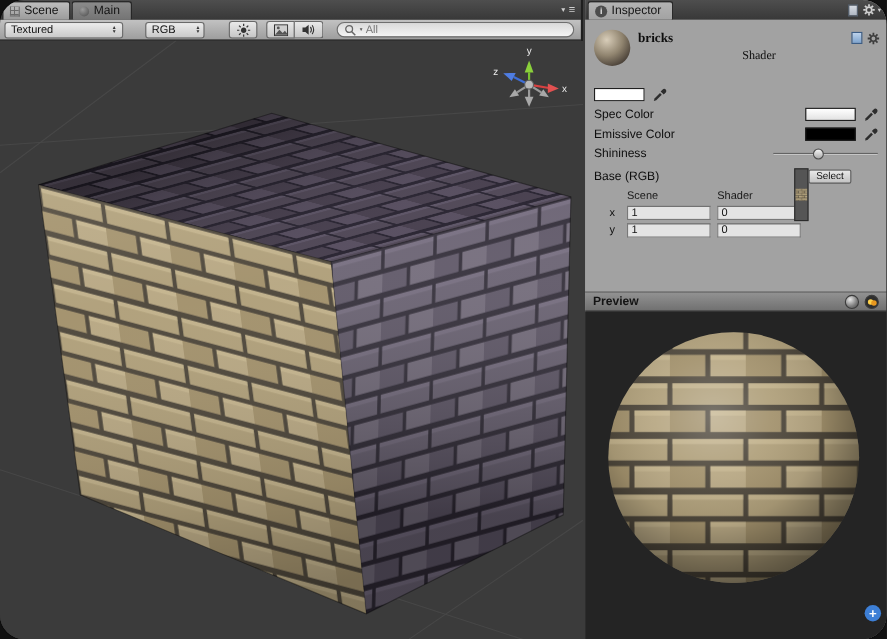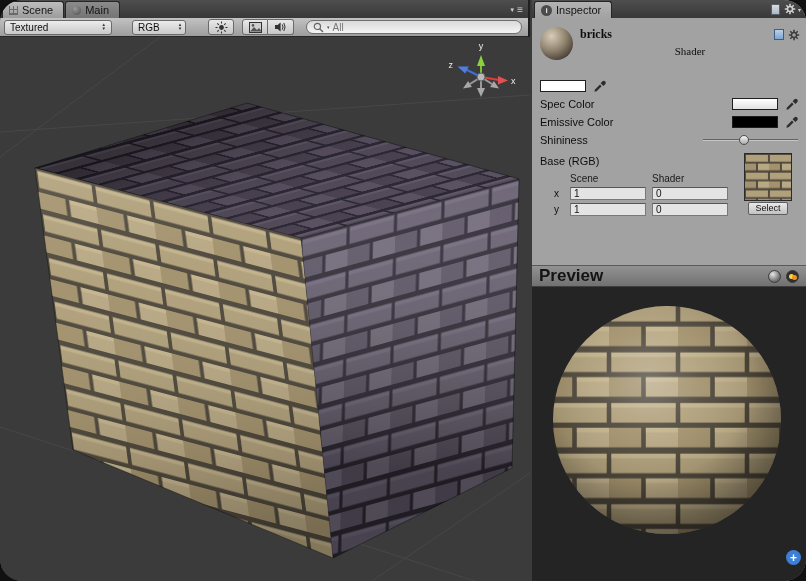--- a/index.html
+++ b/index.html
@@ -80,28 +80,28 @@
   .slider .track{position:absolute;left:0;right:0;top:6px;height:2px;background:#636363;border-bottom:1px solid #c6c6c6;}
   .slider .thumb{position:absolute;top:2px;left:38%;width:10px;height:10px;border-radius:50%;
     background:linear-gradient(#f4f4f4,#ababab);border:1px solid #4e4e4e;}
   .base-section{position:relative;margin-top:4px;}
   .base-label{padding:0 8px;height:16px;display:flex;align-items:center;}
   .tiling-grid{margin-left:22px;margin-top:2px;display:grid;grid-template-columns:14px 80px 82px;column-gap:2px;row-height:16px;align-items:center;}
   .tiling-grid .hd{font-size:10px;color:#1a1a1a;height:14px;display:flex;align-items:center;}
   .axis-cell{font-size:10px;height:16px;display:flex;align-items:center;}
   .field{width:76px;height:13px;font-size:10px;font-family:"Liberation Sans","DejaVu Sans",sans-serif;
     background:#e4e4e4;border:1px solid #787878;border-top-color:#565656;padding:0 3px;color:#111;}
-  .thumb-block{position:absolute;top:0;right:12px;width:52px;display:flex;flex-direction:column;align-items:center;}
+  .thumb-block{position:absolute;top:0;right:32px;width:52px;display:flex;flex-direction:row;align-items:flex-start;}
   .tex-thumb{border:1px solid #2b2b2b;background:#555;display:block;}
   .select-btn{margin-top:1px;height:13px;font-size:9px;line-height:11px;padding:0 6px;color:#111;
     font-family:"Liberation Sans","DejaVu Sans",sans-serif;
     background:linear-gradient(#e9e9e9,#c2c2c2);border:1px solid #5e5e5e;border-radius:2px;}
   .preview-header{flex:0 0 18px;display:flex;align-items:center;padding:0 7px;
     background:linear-gradient(#929292,#717171);border-top:1px solid #5a5a5a;border-bottom:1px solid #3f3f3f;
-    font-size:17px;font-weight:bold;color:#141414;}
+    font-size:11px;font-weight:bold;color:#141414;}
   .ph-spacer{flex:1;}
   .ph-btn{width:13px;height:13px;border-radius:50%;margin-left:5px;border:1px solid #3c3c3c;position:relative;padding:0;}
   .ph-btn.ball{background:radial-gradient(circle at 35% 30%,#e6e6e6,#7b7b7b 60%,#4a4a4a);}
   .ph-btn.lights{background:#2e2e2e;}
   .ph-btn.lights::before{content:"";position:absolute;left:2px;top:3px;width:5px;height:5px;border-radius:50%;background:#ffd24a;}
   .ph-btn.lights::after{content:"";position:absolute;right:1px;bottom:2px;width:5px;height:5px;border-radius:50%;background:#e8981f;}
   .preview-area{flex:1;position:relative;background:#242424;overflow:hidden;}
   .preview-area svg{display:block;}
   .plus-badge{position:absolute;right:5px;bottom:16px;width:15px;height:15px;border-radius:50%;
     background:#3d7fd6;color:#fff;font-size:12px;font-weight:bold;display:flex;align-items:center;justify-content:center;}

